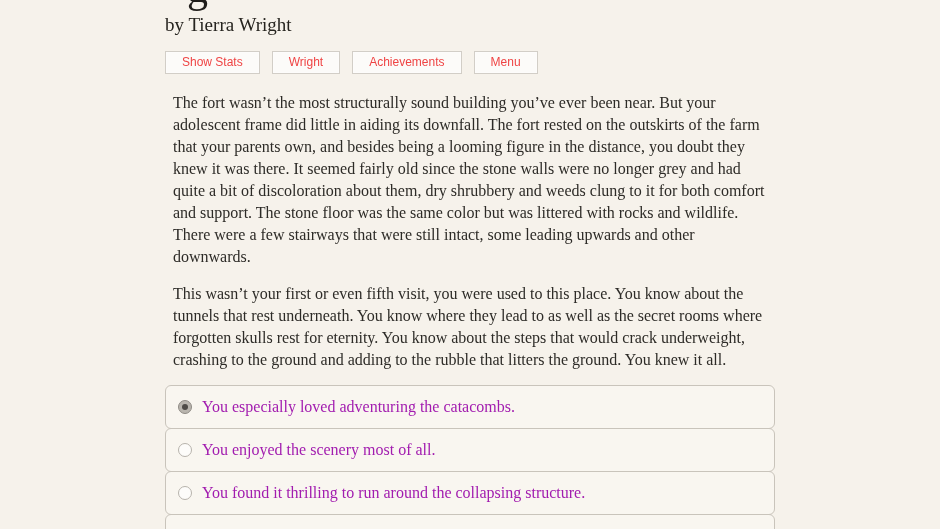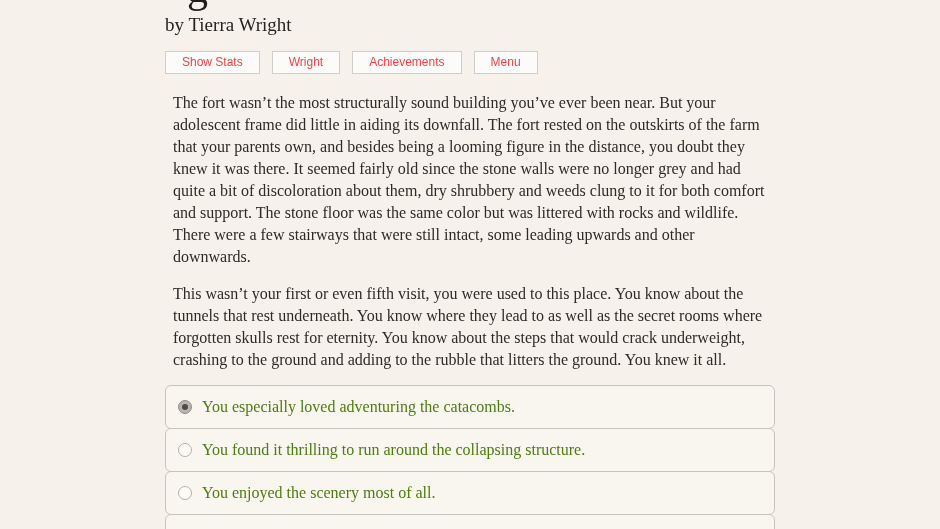--- a/index.html
+++ b/index.html
@@ -95,21 +95,21 @@
     left: 3px;
     top: 3px;
     width: 6px;
     height: 6px;
     border-radius: 50%;
     background: #4e4b47;
   }
   .choice-label {
     font-size: 16px;
     line-height: 22px;
-    color: #4d7c0f;
+    color: #a21caf;
   }
 </style>
 </head>
 <body>
 
 <div class="main">
 
   <div class="game-title">g</div>
 
   <div class="byline">by Tierra Wright</div>
@@ -126,24 +126,24 @@
     <p>This wasn’t your first or even fifth visit, you were used to this place. You know about the tunnels that rest underneath. You know where they lead to as well as the secret rooms where forgotten skulls rest for eternity. You know about the steps that would crack underweight, crashing to the ground and adding to the rubble that litters the ground. You knew it all.</p>
   </div>
 
   <ul class="choices">
     <li class="choice-row">
       <span class="radio checked"></span>
       <span class="choice-label">You especially loved adventuring the catacombs.</span>
     </li>
     <li class="choice-row">
       <span class="radio"></span>
-      <span class="choice-label">You found it thrilling to run around the collapsing structure.</span>
+      <span class="choice-label">You enjoyed the scenery most of all.</span>
     </li>
     <li class="choice-row">
       <span class="radio"></span>
-      <span class="choice-label">You enjoyed the scenery most of all.</span>
+      <span class="choice-label">You found it thrilling to run around the collapsing structure.</span>
     </li>
     <li class="choice-row">
       <span class="radio"></span>
     </li>
   </ul>
 
 </div>
 
 </body></html>

